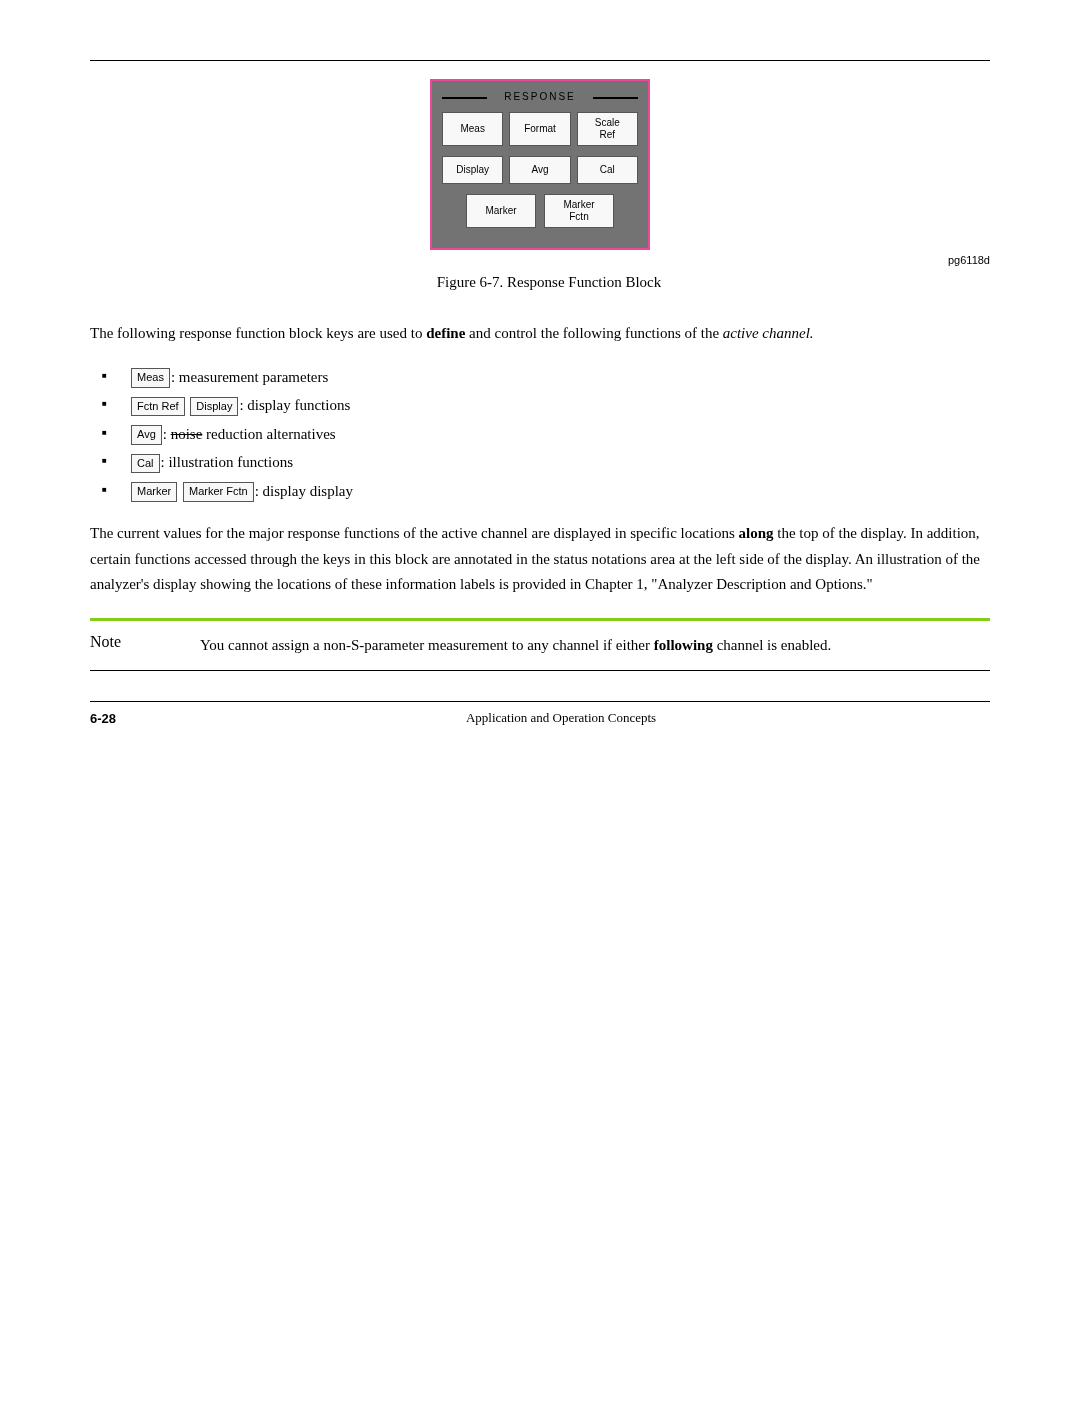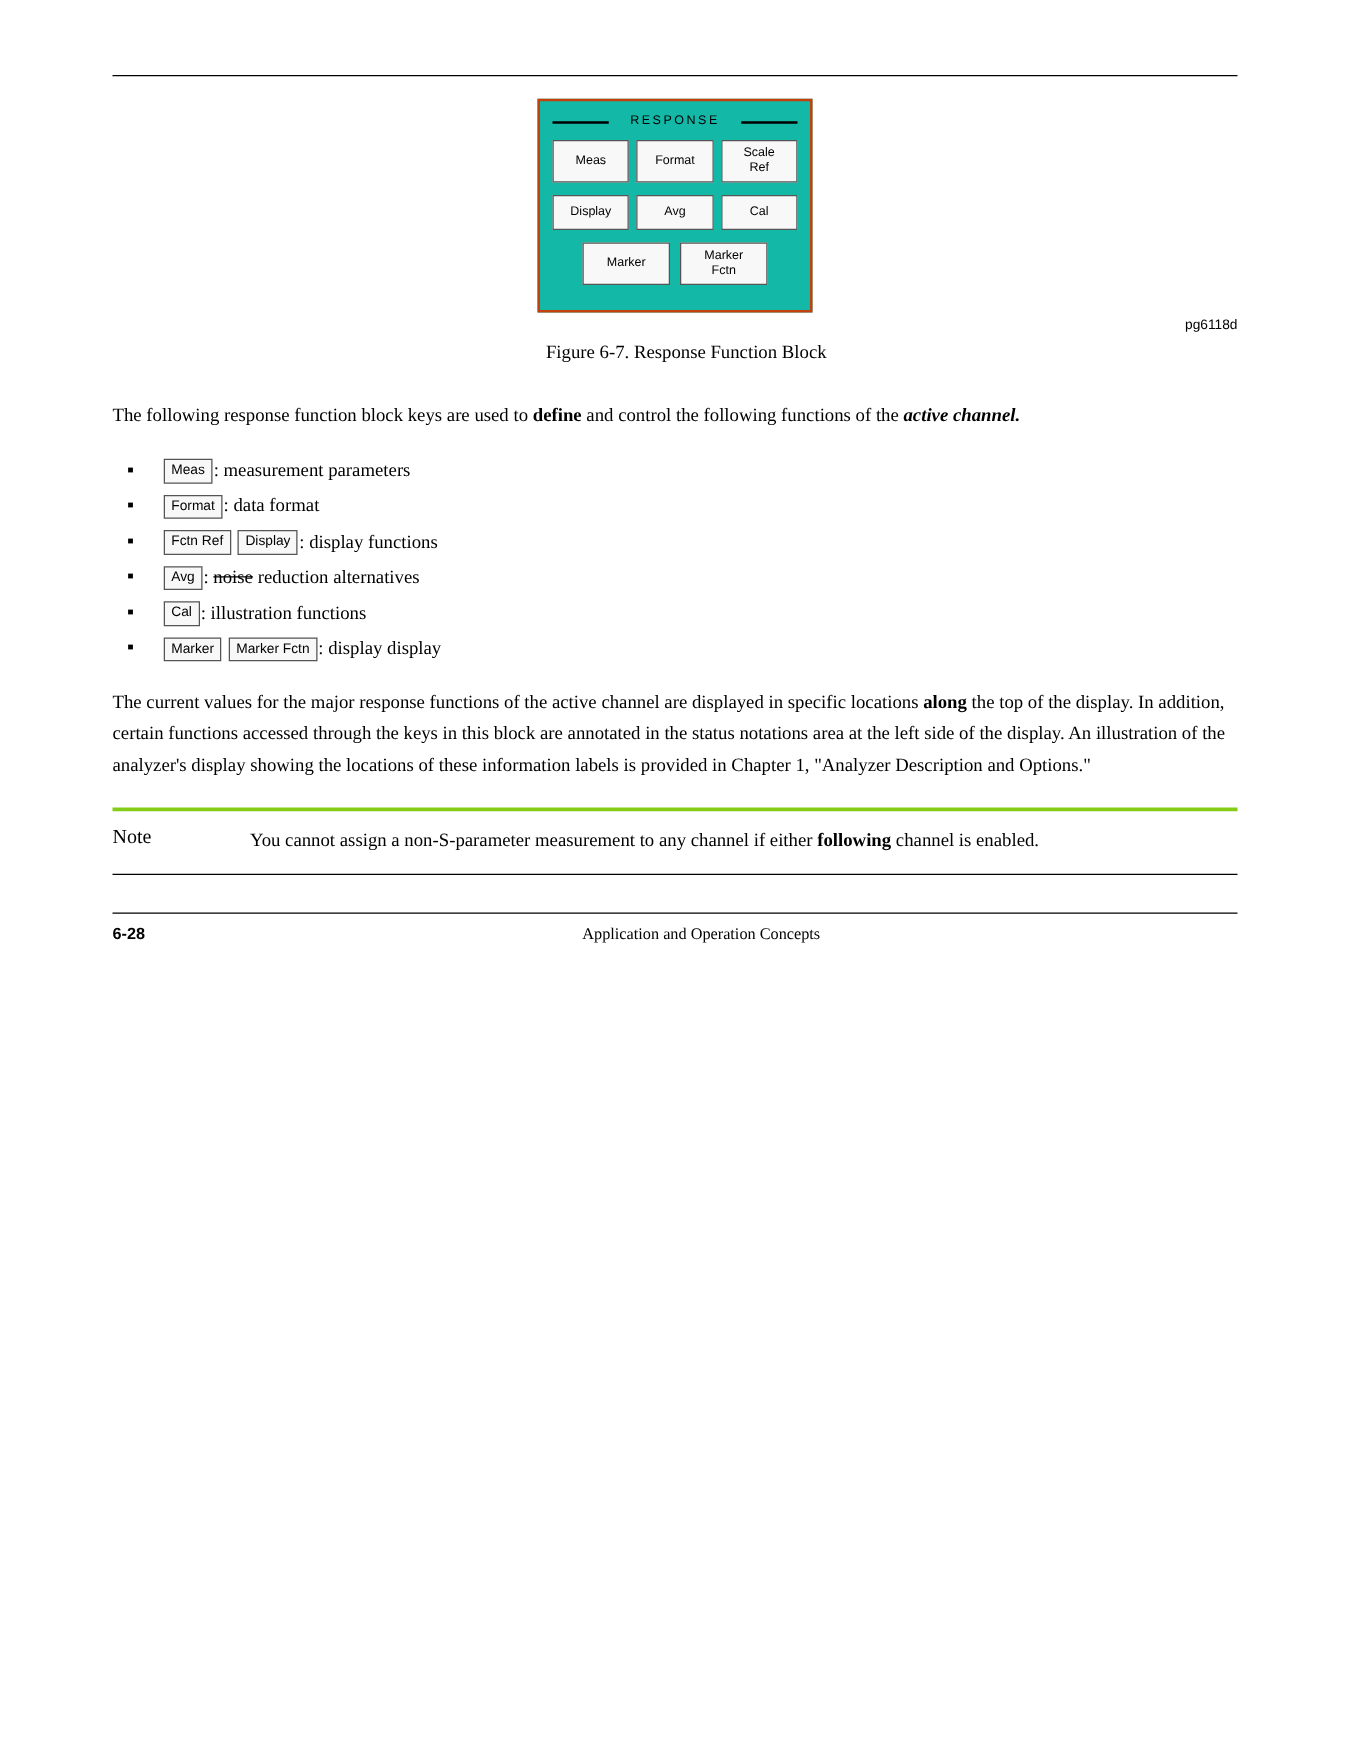--- a/index.html
+++ b/index.html
@@ -39,22 +39,22 @@
     .figure-container {
       display: flex;
       flex-direction: column;
       align-items: center;
       margin-bottom: 30px;
       position: relative;
     }
 
     
     .response-block {
-      border: 2px solid #c2410c;
-      background: #14b8a6;
+      border: 2px solid #ec4899;
+      background: #737373;
       width: 220px;
       padding: 10px;
       margin-bottom: 0;
       font-family: Arial, Helvetica, sans-serif;
       font-size: 11px;
       position: relative;
     }
 
     .response-label-bar {
       display: flex;
@@ -168,21 +168,21 @@
       background: #f8f8f8;
       font-family: Arial, Helvetica, sans-serif;
       font-size: 11px;
       padding: 1px 5px;
       margin: 0 1px;
       vertical-align: middle;
       line-height: 1.4;
     }
 
     .bold { font-weight: bold; }
-    .bold-italic { font-weight: bold; font-style: italic; }
+    .bold-italic { font-weight: normal; font-style: italic; }
 
     
     .note-section {
       border-top: 3px solid #84cc16;
       border-bottom: 1px solid #000;
       padding: 12px 0;
       display: flex;
       gap: 40px;
       margin-top: 20px;
       margin-bottom: 30px;
@@ -265,23 +265,20 @@
 
   <p class="body-text">
     The following response function block keys are used to <span class="bold">define</span> and control the following functions of the <span class="bold-italic">active channel.</span>
   </p>
 
   <ul class="bullet-list">
     <li>
       <span class="inline-key">Meas</span><span>: measurement parameters</span>
     </li>
     <li>
-      <span class="inline-key">Format</span><span>: data format</span>
-    </li>
-    <li>
       <span class="inline-key">Fctn Ref</span> <span class="inline-key">Display</span><span>: display functions</span>
     </li>
     <li>
       <span class="inline-key">Avg</span><span>: <span class="strikethrough">noise</span> reduction alternatives</span>
     </li>
     <li>
       <span class="inline-key">Cal</span><span>: illustration functions</span>
     </li>
     <li>
       <span class="inline-key">Marker</span> <span class="inline-key">Marker Fctn</span><span>: display display</span>

